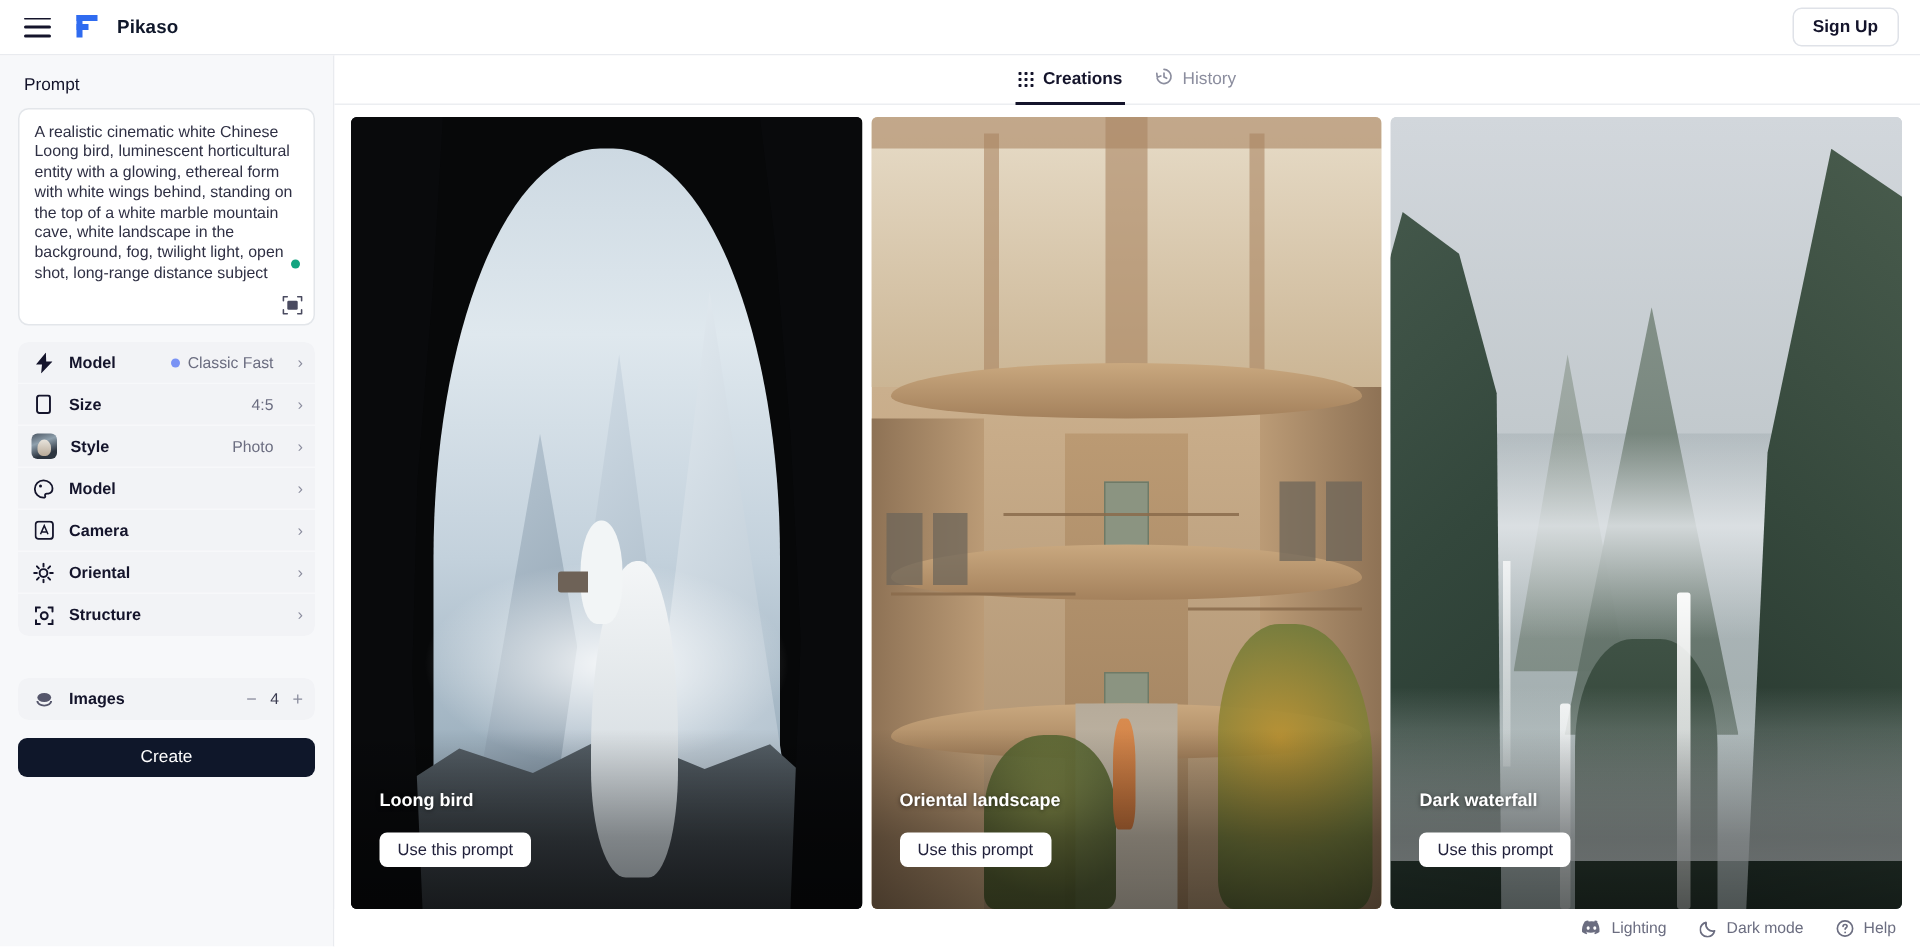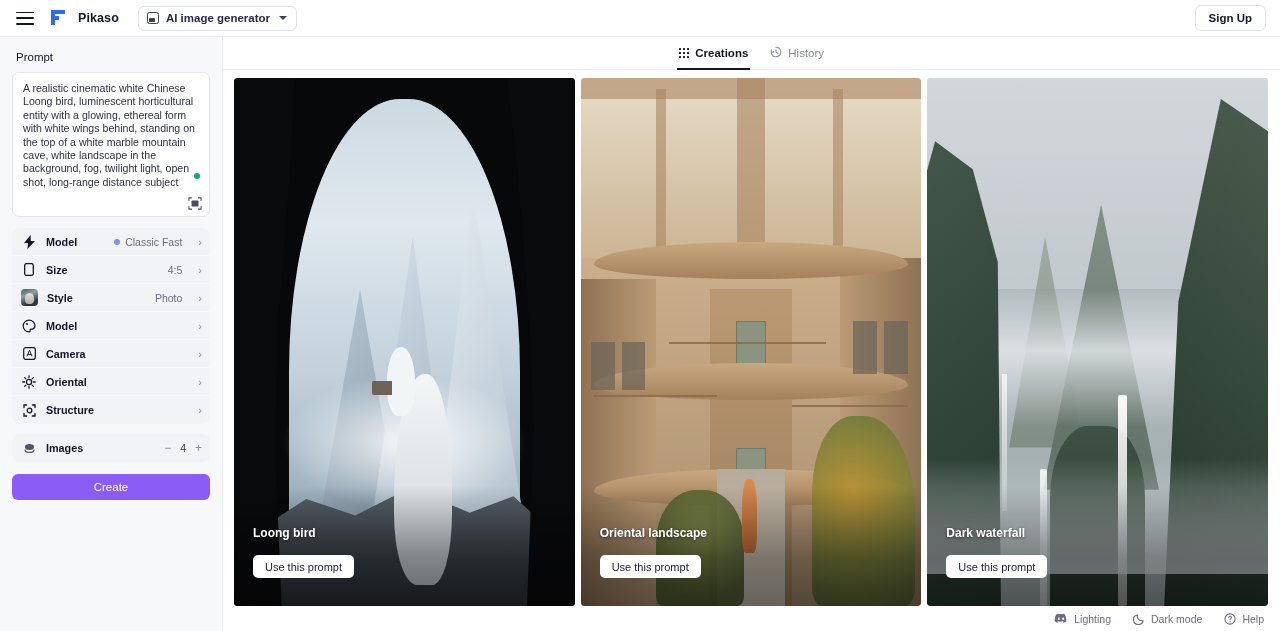--- a/index.html
+++ b/index.html
@@ -83,21 +83,21 @@
   .style-thumb { width:17px;height:17px;border-radius:4px;overflow:hidden;flex:0 0 17px;
     background: linear-gradient(160deg,#4b5663 0%, #8fa0ad 35%, #2d3540 75%); position:relative;}
   .style-thumb::after{content:"";position:absolute;left:4px;top:4px;width:9px;height:11px;border-radius:50% 50% 40% 40%;
     background:linear-gradient(180deg,#e8e4dd,#b9aa98);}
 
   .stepper { margin-left:auto; display:flex; align-items:center; gap:9px; }
   .stepper .sg { font-size: 12px; color: #8b8d9e; cursor: pointer; line-height:1;}
   .stepper .cnt { font-size: 10.5px; color: #3a3b50; }
 
   .create-btn {
-    margin-top: 12px; height: 26px; border-radius: 6px; background: #8b5cf6;
+    margin-top: 12px; height: 26px; border-radius: 6px; background: #0f172a;
     color: #fff; font-size: 11.5px; font-weight: 400;
     display: flex; align-items: center; justify-content: center; cursor: pointer;
   }
 
   
   .main { flex: 1; display: flex; flex-direction: column; min-width: 0; background:#fff; }
   .tabs { height: 33px; flex:0 0 33px; display: flex; align-items: center; justify-content: center; gap: 22px;
     border-bottom: 1px solid #eceef1; }
   .tab { display: flex; align-items: center; gap: 6px; height: 33px; cursor: pointer; position: relative; }
   .tab .tl { font-size: 11.5px; color: #8b8d9e; font-weight: 400;}
@@ -217,25 +217,20 @@
         <span></span>
         <span></span>
     </div>
     <div class="brand-logo">
       <div class="f3"></div>
         <div class="f1"></div>
         <div class="f2"></div>
     </div>
     <div class="brand-name">Pikaso</div>
 
-    <div class="gen-pill">
-      <span class="img-glyph"></span>
-      <span class="label">AI image generator</span>
-      <span class="chev"></span>
-    </div>
 
     <div class="spacer"></div>
     <div class="signup">Sign Up</div>
   </div>
 
   <div class="body">
 
     <div class="sidebar">
       <div class="prompt-label">Prompt</div>
 
@@ -328,21 +323,21 @@
               <path d="M1 3.6V1h2.6M9.4 1H12v2.6M12 9.4V12H9.4M3.6 12H1V9.4" fill="none" stroke="#14142b" stroke-width="1.3" stroke-linecap="round"></path>
               <circle cx="6.5" cy="6.5" r="2.3" fill="none" stroke="#14142b" stroke-width="1.3"></circle>
             </svg>
           </span>
           <span class="nm">Structure</span>
           <span class="val"></span>
           <span class="arr">›</span>
         </div>
       </div>
 
-      <div class="settings" style="margin-top:10px">
+      <div class="settings" style="margin-top:28px">
         <div class="srow" style="border-radius:7px">
           <span class="ic">
             <svg width="13" height="13" viewBox="0 0 13 13">
               <ellipse cx="6.5" cy="5" rx="4.6" ry="3" fill="#55566b"></ellipse>
               <path d="M1.9 7.4c0 1.7 2 3 4.6 3s4.6-1.3 4.6-3" fill="none" stroke="#55566b" stroke-width="1.3"></path>
             </svg>
           </span>
           <span class="nm">Images</span>
           <span class="stepper">
             <span class="sg">−</span>

